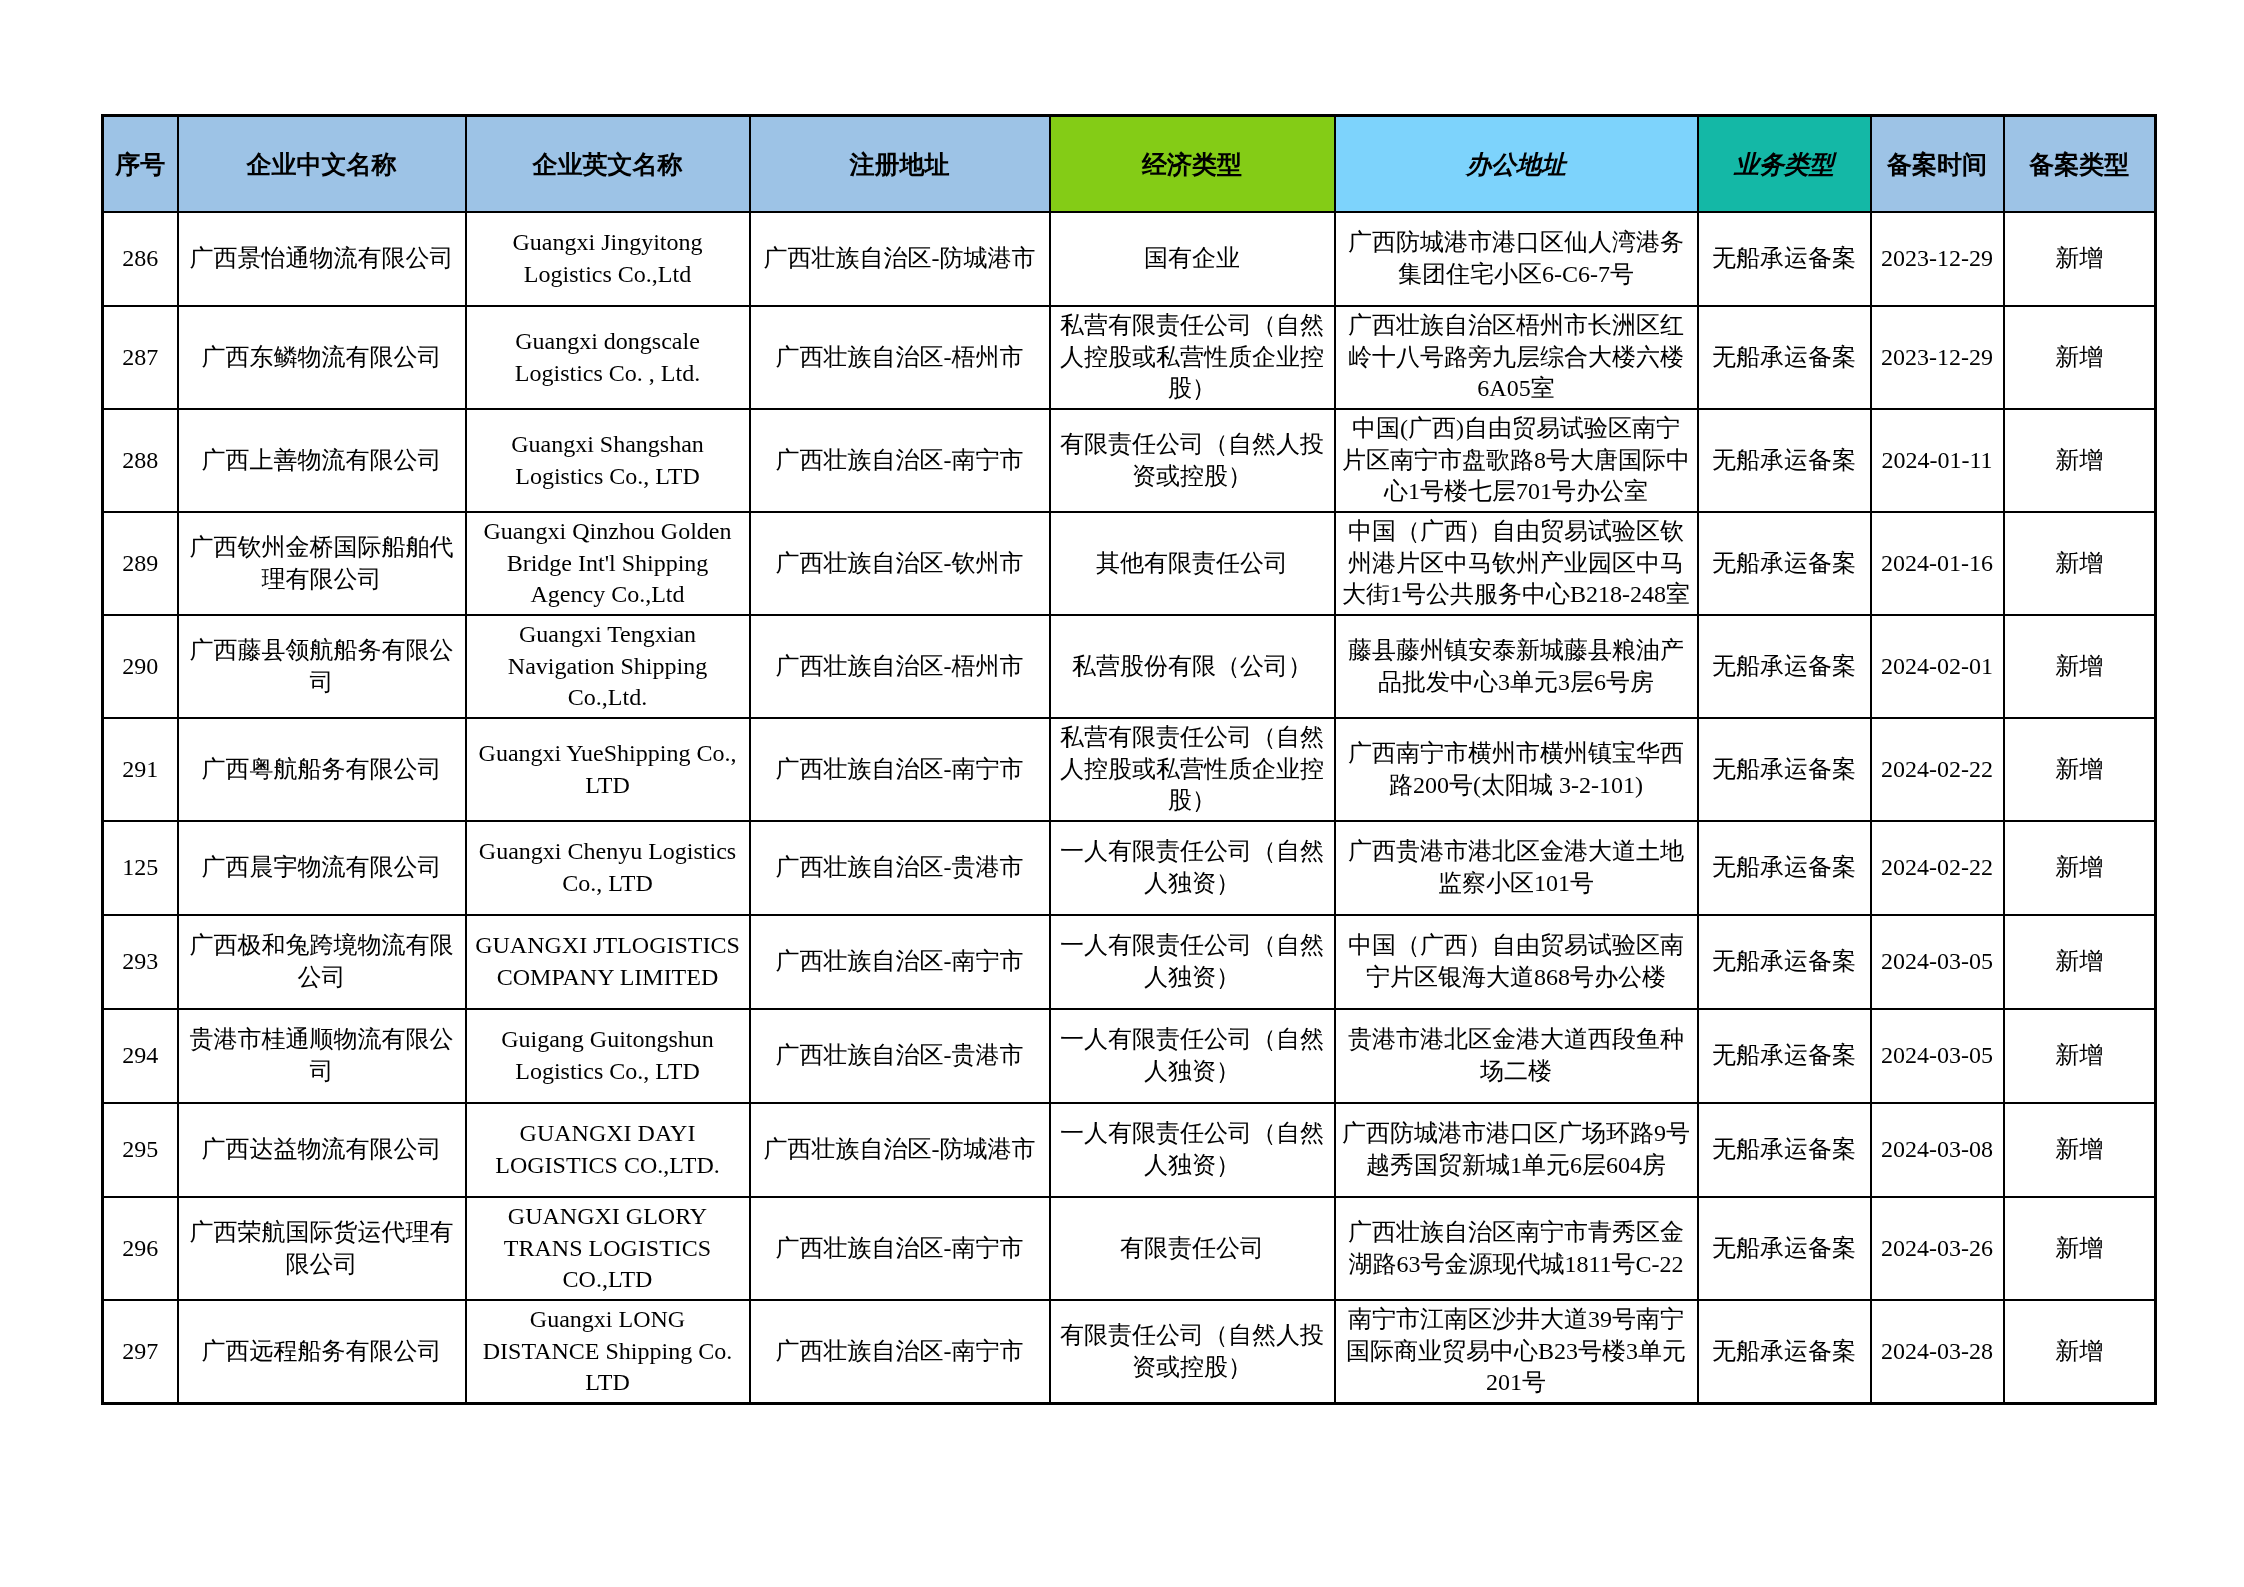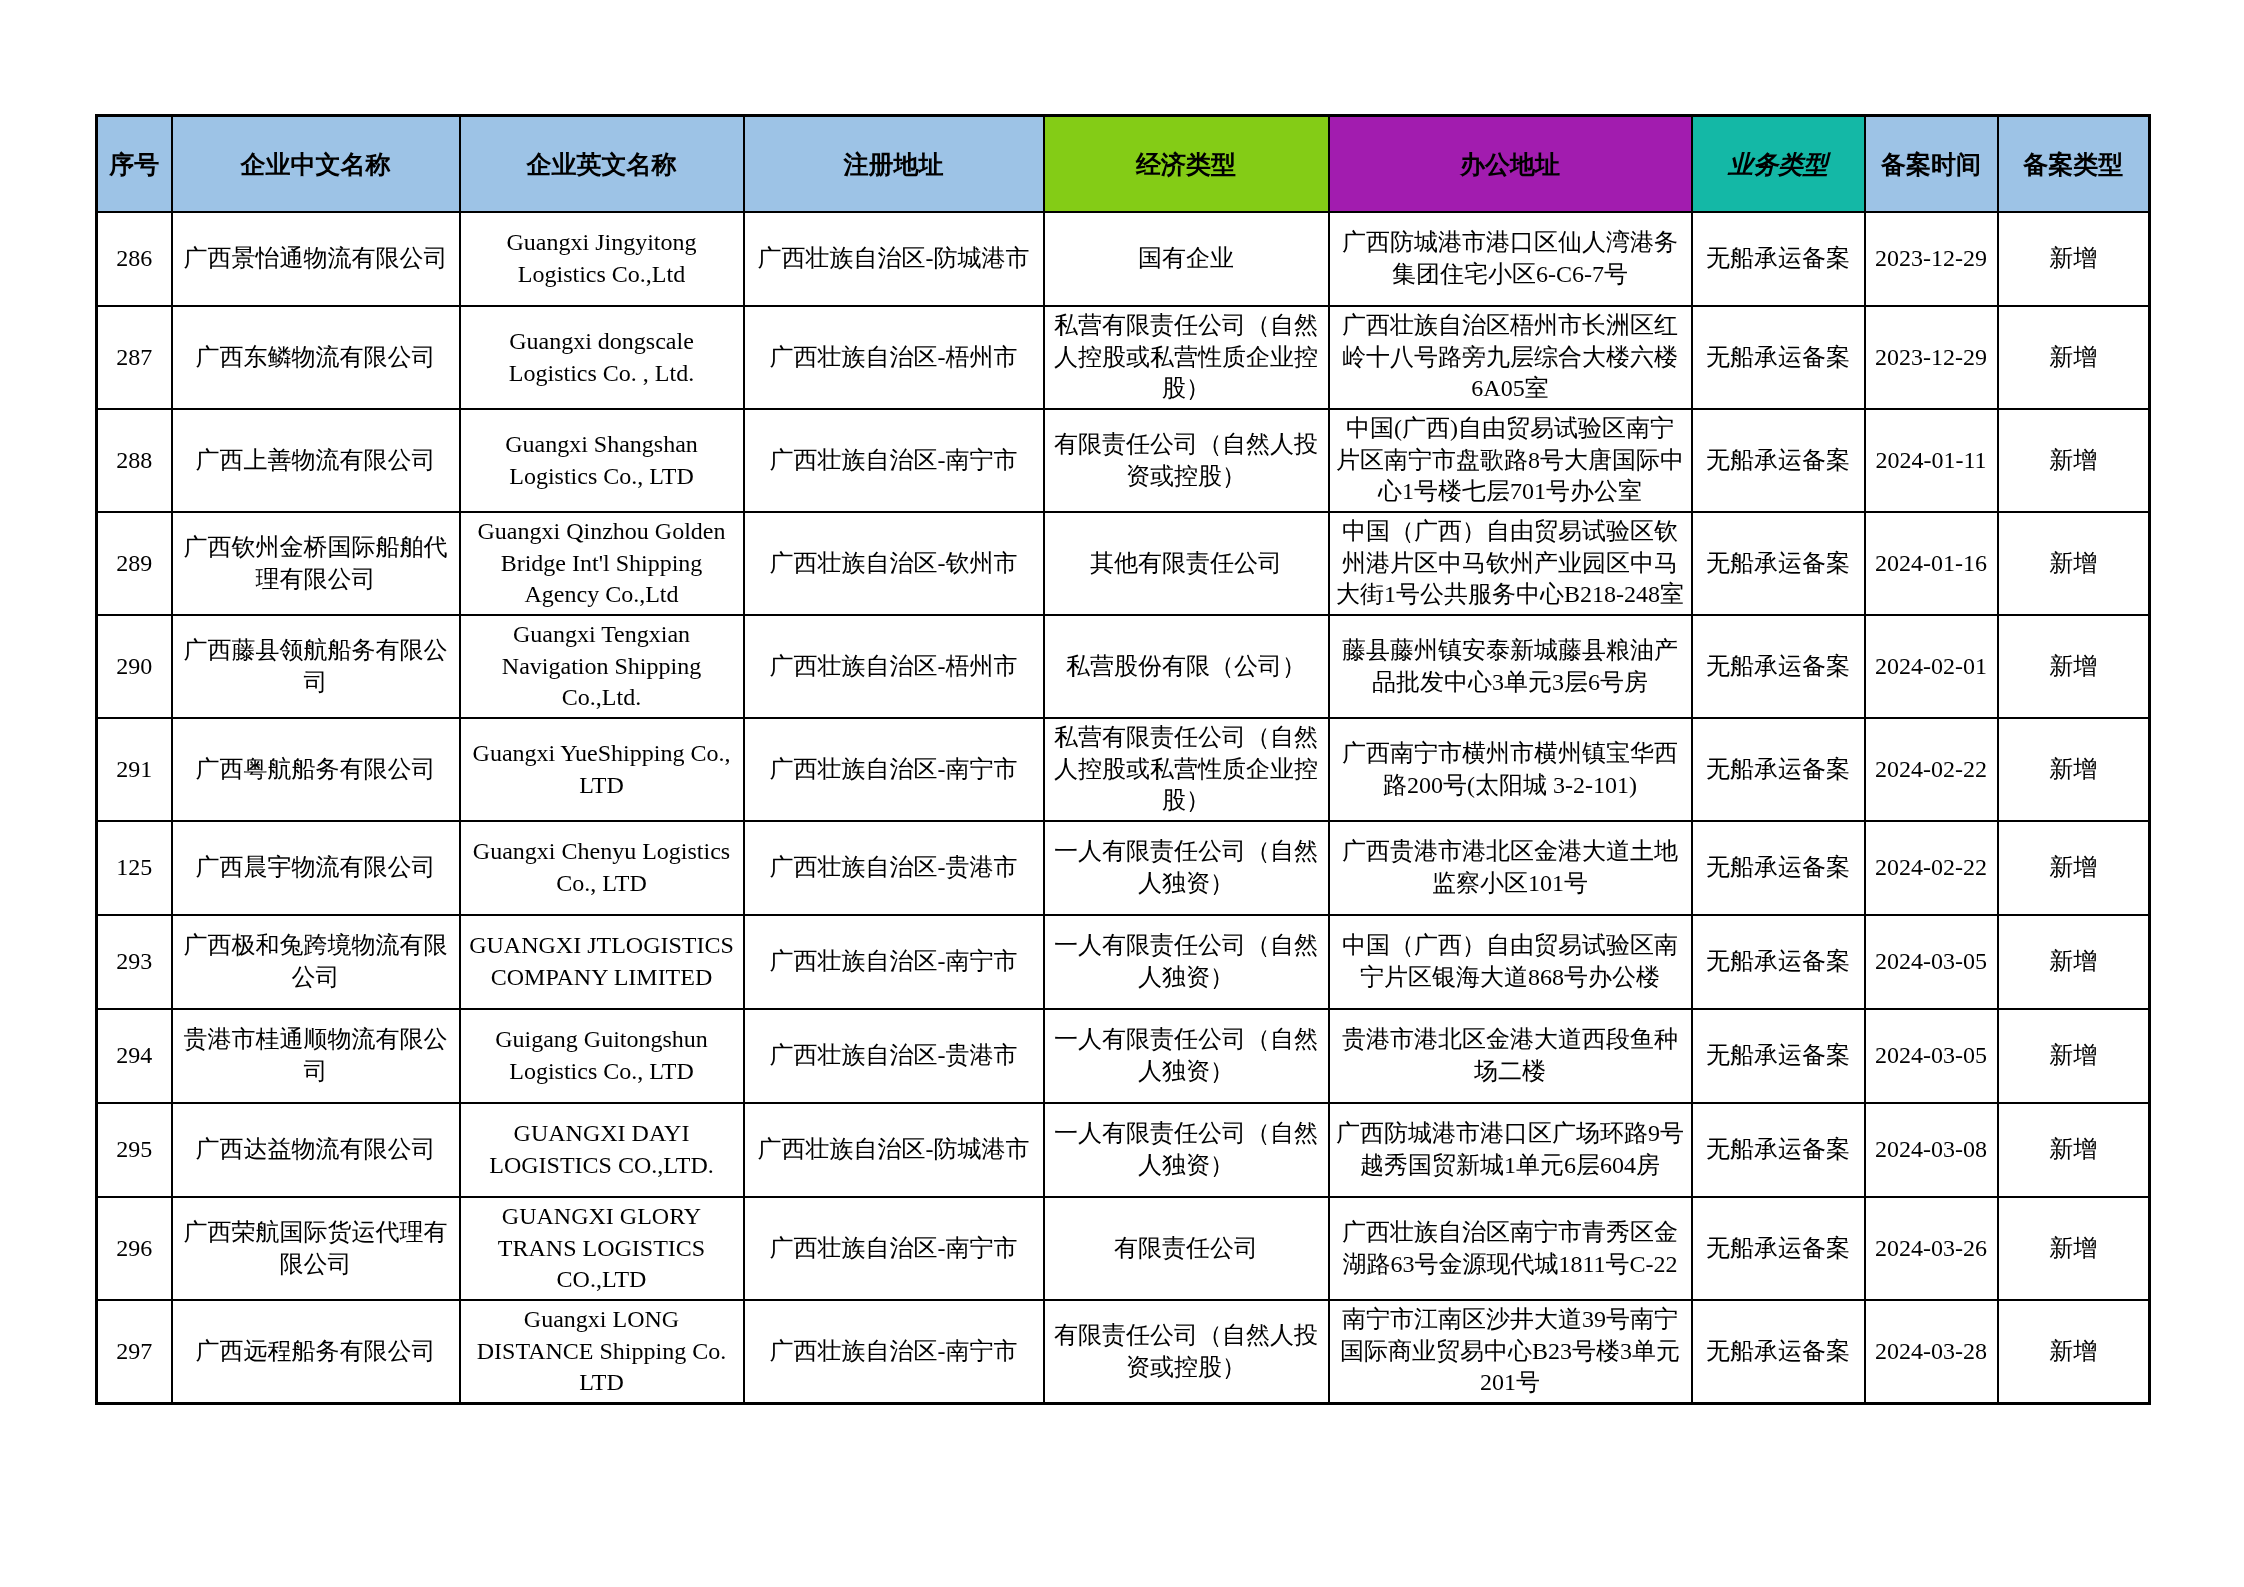--- a/index.html
+++ b/index.html
@@ -11,21 +11,21 @@
     position: relative;
     width: 2244px;
     height: 1587px;
     background: #ffffff;
     overflow: hidden;
     font-family: "Liberation Serif", "DejaVu Serif", serif;
     color: #000000;
   }
   table.reg-table {
     position: absolute;
-    left: 95px;
+    left: 101px;
     top: 114px;
     width: 2053px;
     border-collapse: collapse;
     table-layout: fixed;
     border: 3px solid #000000;
   }
   table.reg-table th,
   table.reg-table td {
     border: 2px solid #000000;
     text-align: center;
@@ -72,21 +72,21 @@
       <col class="c-date">
       <col class="c-type">
     </colgroup>
     <thead>
       <tr>
           <th style="background: rgb(157, 195, 230);">序号</th>
           <th style="background: rgb(157, 195, 230);">企业中文名称</th>
           <th style="background: rgb(157, 195, 230);">企业英文名称</th>
           <th style="background: rgb(157, 195, 230);">注册地址</th>
           <th style="background: #84cc16;">经济类型</th>
-          <th style="background: #a21caf;">办公地址</th>
+          <th style="background: #7dd3fc; font-style: italic;">办公地址</th>
           <th style="background: #14b8a6; font-style: italic;">业务类型</th>
           <th style="background: rgb(157, 195, 230);">备案时间</th>
           <th style="background: rgb(157, 195, 230);">备案类型</th>
         </tr>
     </thead>
     <tbody>
         <tr>
           <td>286</td>
           <td>广西景怡通物流有限公司</td>
           <td>Guangxi Jingyitong Logistics Co.,Ltd</td>

